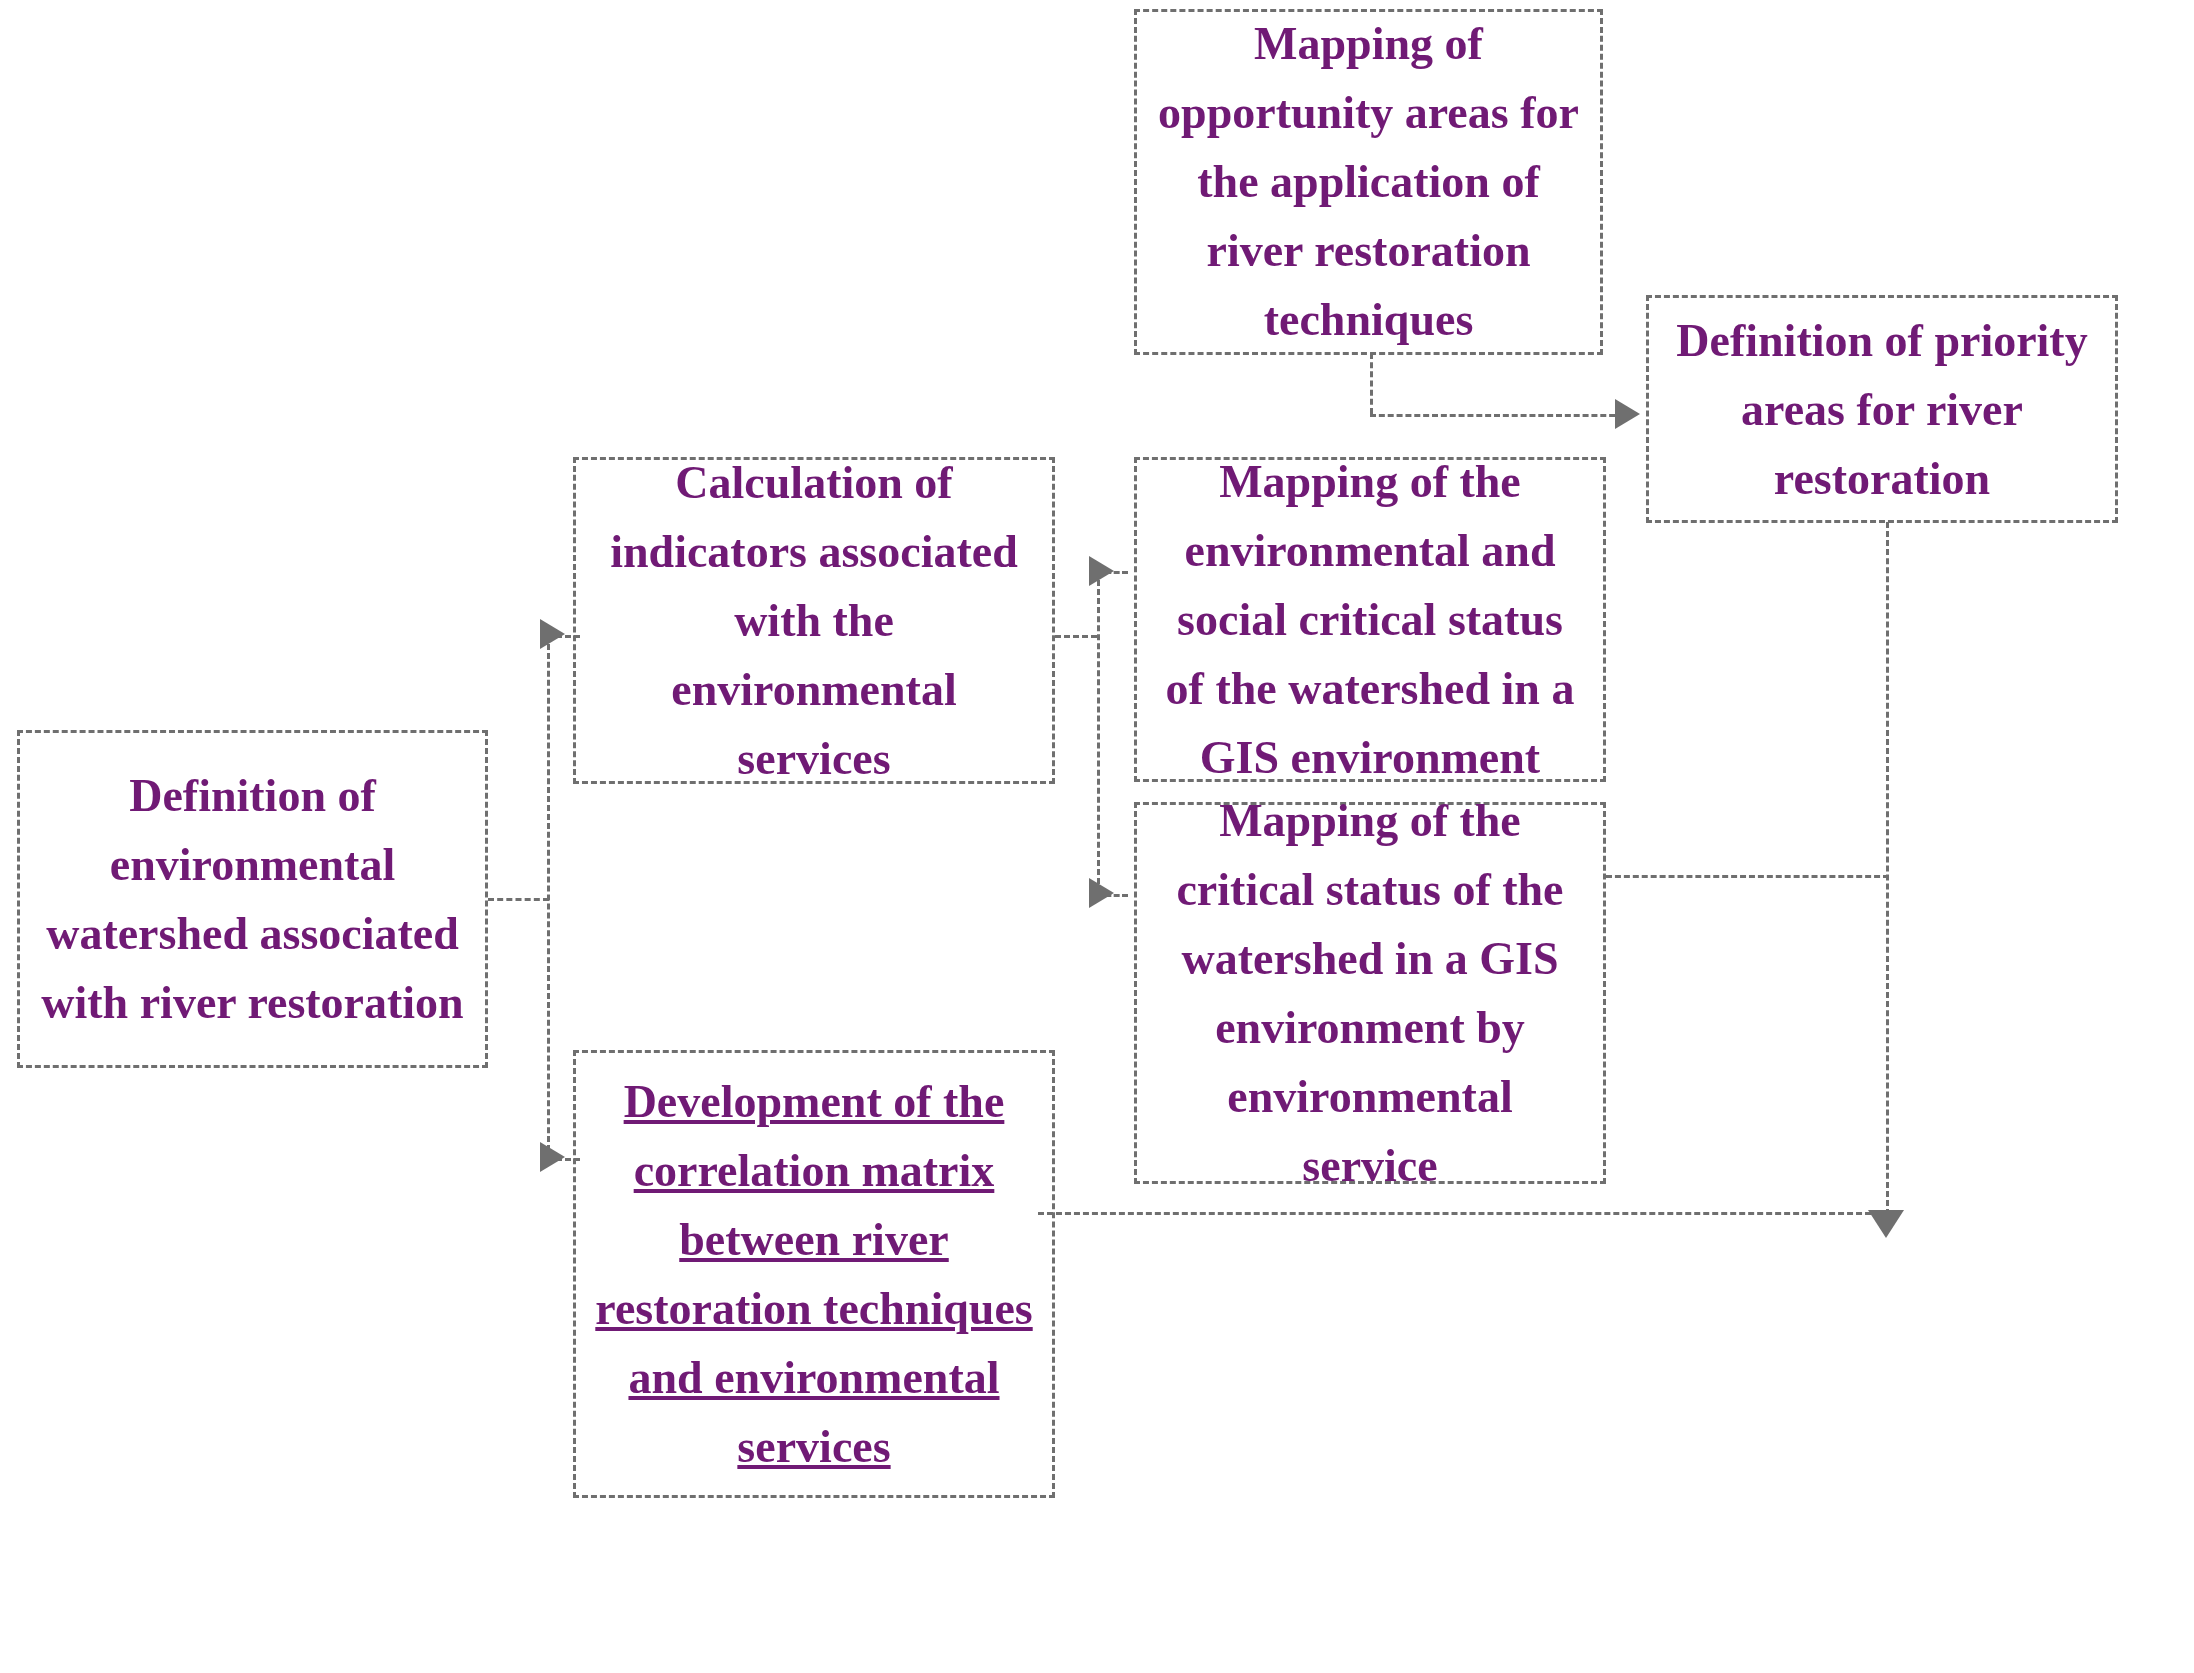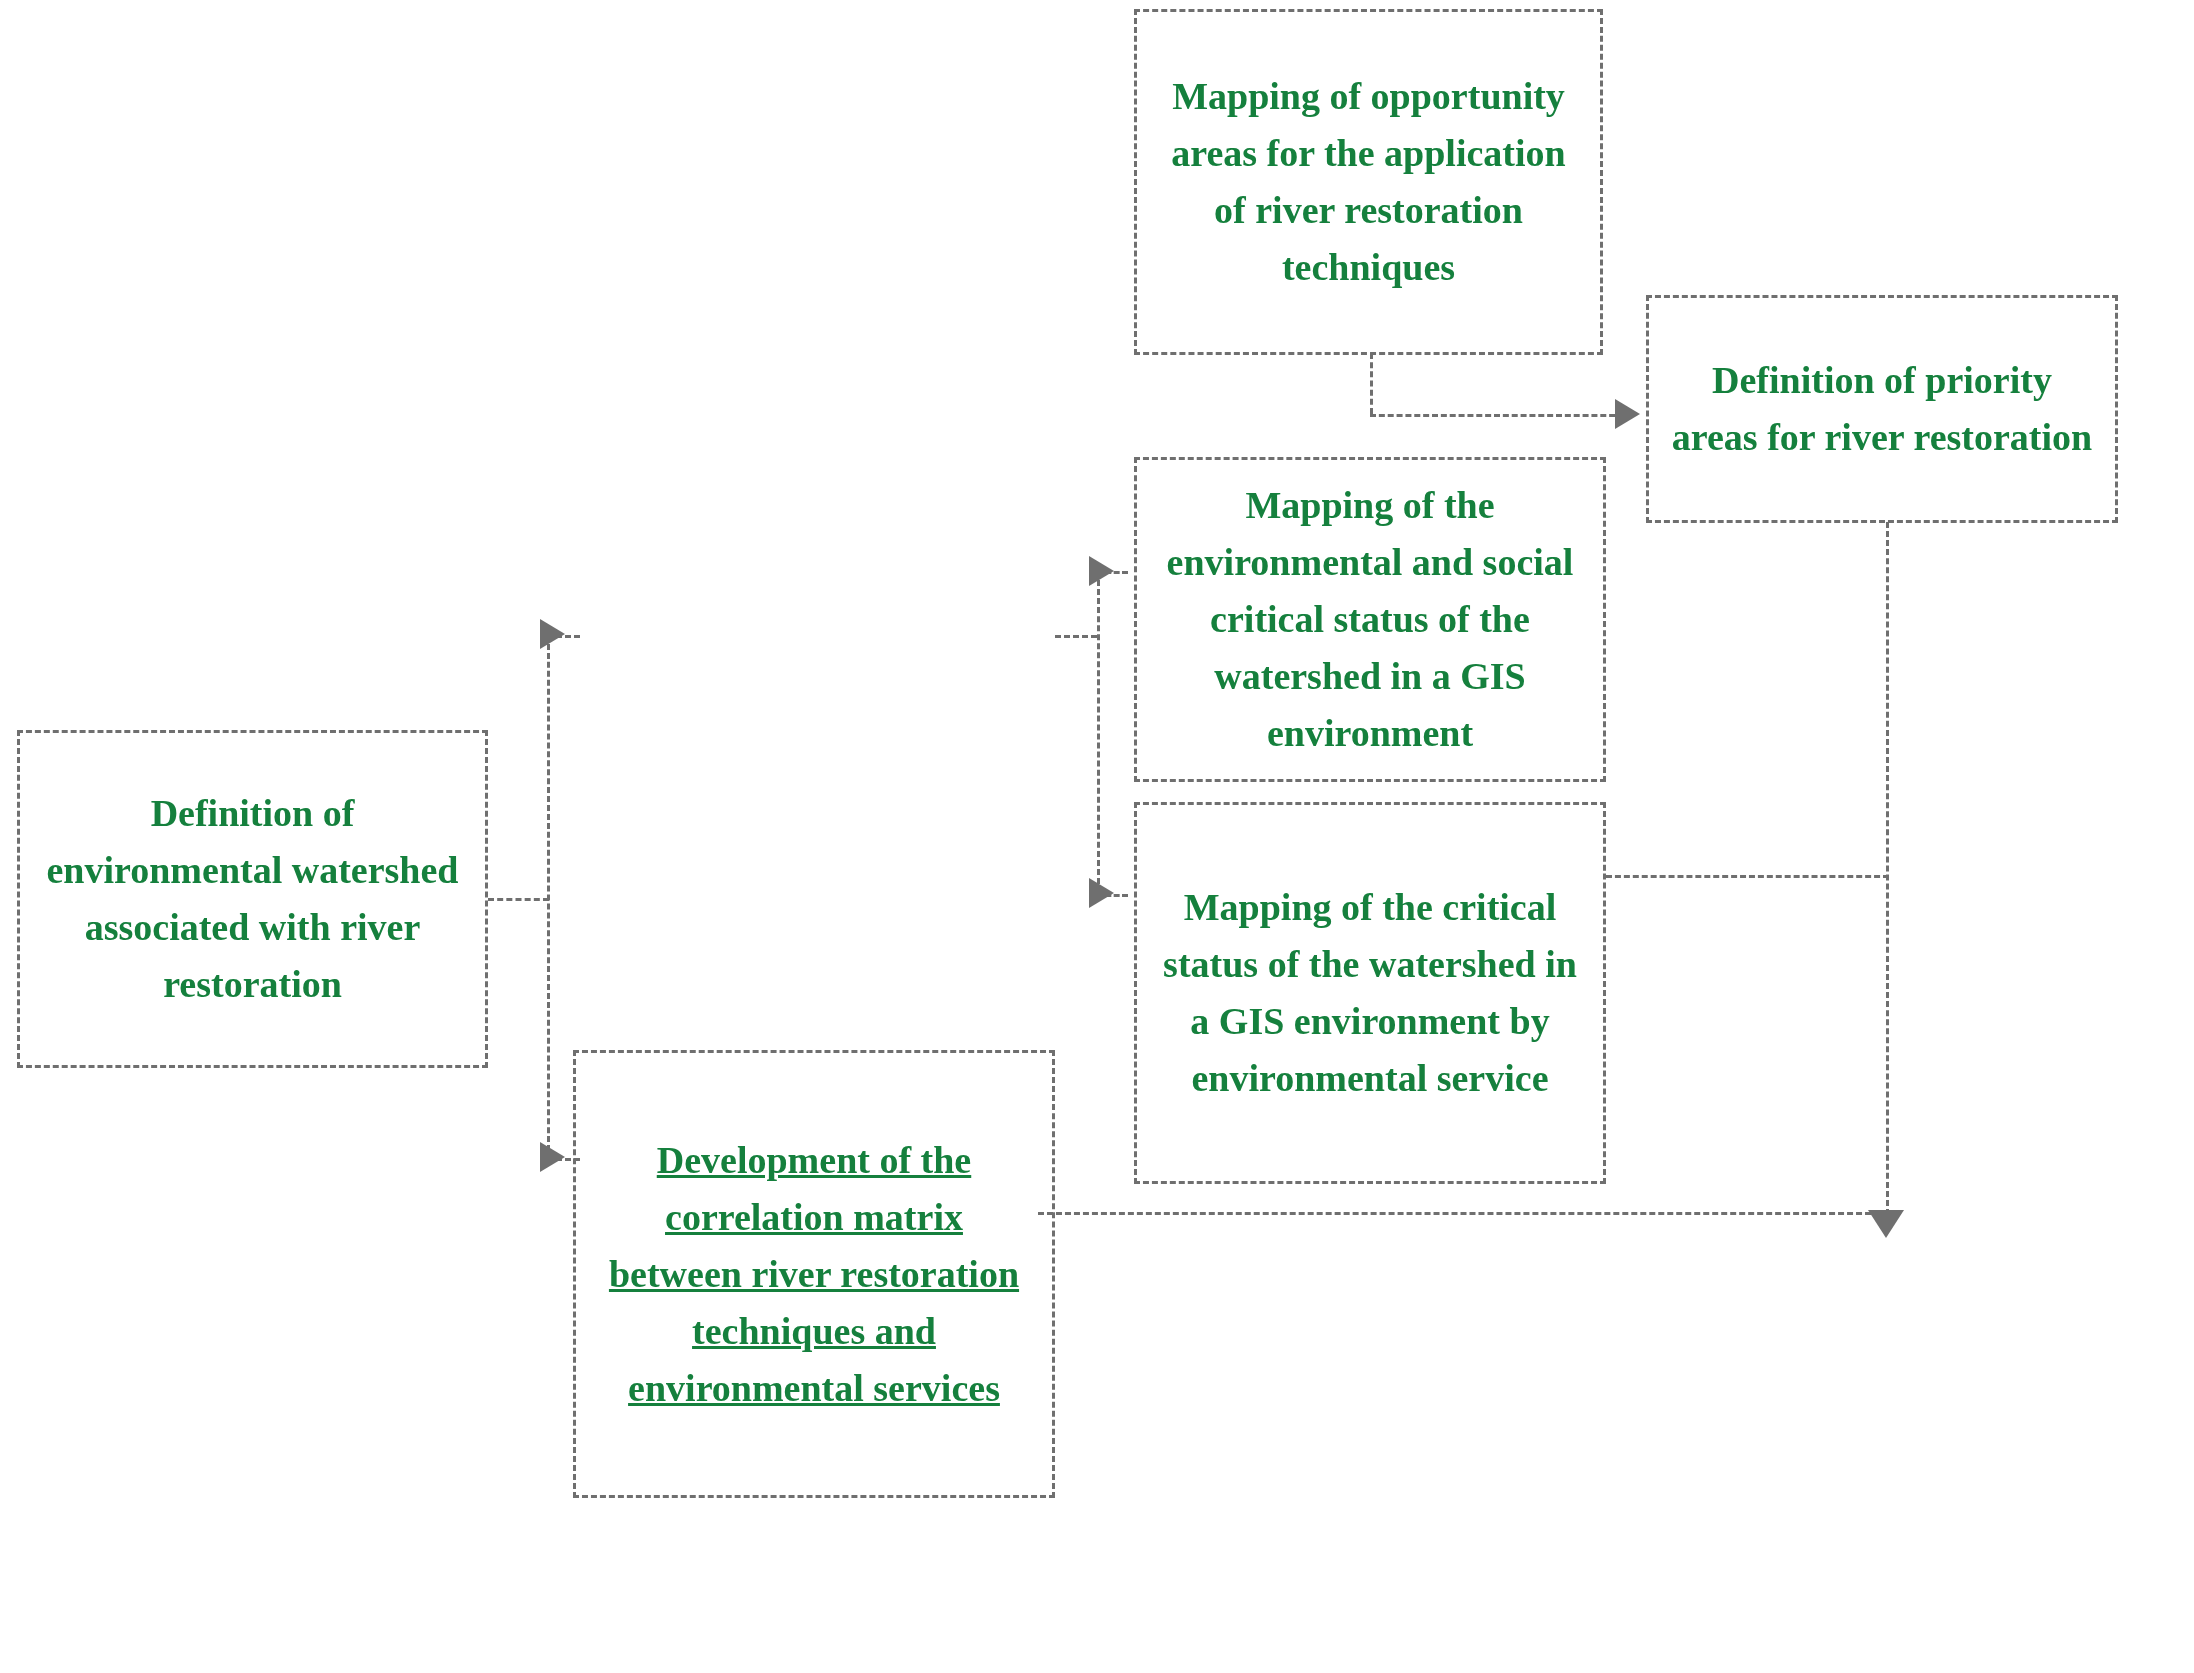--- a/index.html
+++ b/index.html
@@ -18,23 +18,23 @@
     overflow: hidden;
   }
   .node {
     position: absolute;
     box-sizing: border-box;
     border: 3.5px dashed #6f6f6f;
     background: transparent;
     display: flex;
     align-items: center;
     text-align: center;
-    color: #15803d;
+    color: #701a75;
     font-weight: bold;
-    font-size: 38px;
+    font-size: 46px;
     line-height: 1.50;
     padding: 7px 18.4px;
     z-index: 5;
   }
   .node .label {
     display: block;
     width: 100%;
   }
   
   .hline {
@@ -98,20 +98,23 @@
   <div class="arrow-d" style="left:1868px; top:1210px;"></div>
 
   <div class="hline" style="left:1606px; top:875px; width:283px;"></div>
 
   <div class="hline" style="left:1038px; top:1212px; width:851px;"></div>
 
   <div class="node" style="left:17px; top:730px; width:471px; height:338px;">
     <span class="label">Definition of environmental watershed associated with river restoration</span>
   </div>
 
+  <div class="node" style="left:573px; top:457px; width:482px; height:327px;">
+    <span class="label">Calculation of indicators associated with the environmental services</span>
+  </div>
 
   <div class="node" style="left:573px; top:1050px; width:482px; height:448px;text-decoration:underline;">
     <span class="label">Development of the correlation matrix between river restoration techniques and environmental services</span>
   </div>
 
   <div class="node" style="left:1134px; top:8.5px; width:469px; height:346px;">
     <span class="label">Mapping of opportunity areas for the application of river restoration techniques</span>
   </div>
 
   <div class="node" style="left:1134px; top:457px; width:472px; height:325px;">

